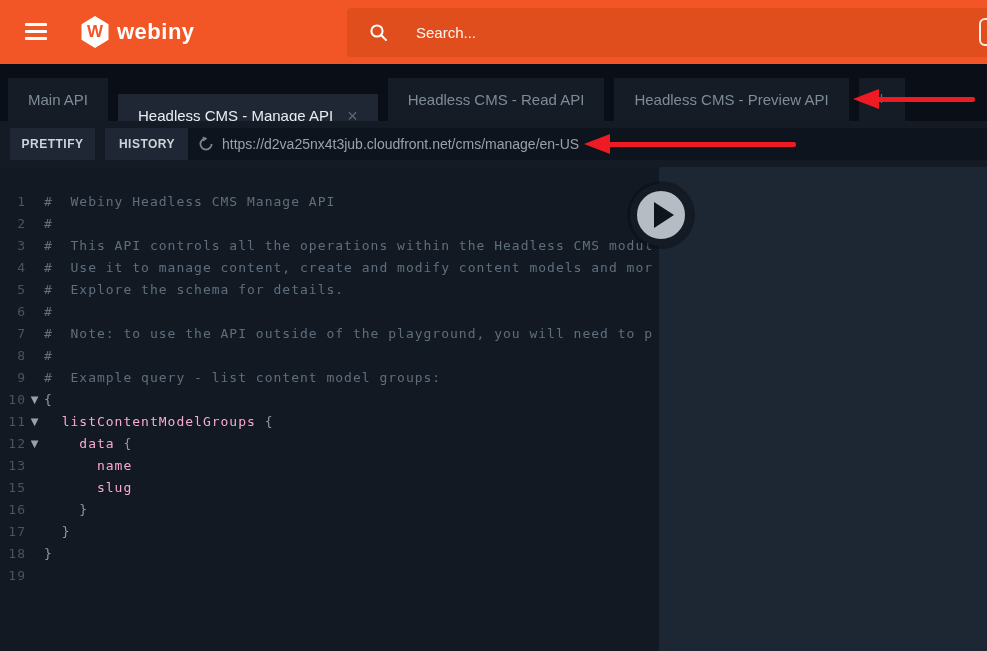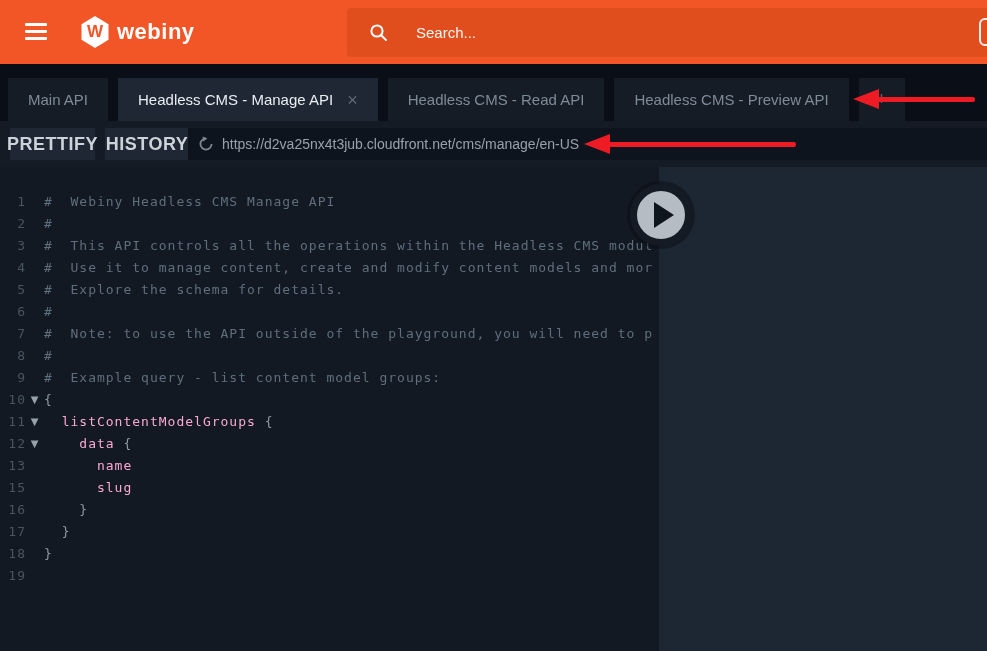--- a/index.html
+++ b/index.html
@@ -22,28 +22,28 @@
   .search-icon { margin-left:22px; display:flex; }
   .search-ph { color:rgba(255,255,255,.95); font-size:15px; margin-left:28px; }
   .slash-key { position:absolute; right:-8px; top:10px; width:26px; height:28px; border:2px solid rgba(255,255,255,.9);
                border-radius:6px; color:#fff; font-size:14px; display:flex; align-items:center; justify-content:center; }
 
   
   .tabstrip { position:absolute; left:0; top:64px; width:987px; height:57px; background:#0a0f17; }
   .tabs { position:absolute; left:8px; top:14px; display:flex; gap:10px; height:43px; }
   .tab { height:43px; background:#151c26; color:#7e8b98; font-size:15px;
          display:flex; align-items:center; padding:0 20px; cursor:pointer; white-space:nowrap; }
-  .tab.active { background:#1e2733; color:#e9edf1; }
+  .tab.active { background:#1e2733; color:#e9edf1;margin-top:16px; }
   .tab .close { margin-left:14px; color:#5f6a75; font-size:18px; line-height:1; cursor:pointer; }
   .tab.addtab { width:46px; justify-content:center; padding:0; color:#5f6a75; font-size:18px; }
 
   
   .toolbar { position:absolute; left:0; top:121px; width:987px; height:46px; background:#141b25; }
   .tbtn { position:absolute; top:7px; height:32px; background:#1e2733; color:#cdd3d9;
-          font-size:18px; font-weight:bold; letter-spacing:.5px; border:none; cursor:pointer;
+          font-size:12px; font-weight:bold; letter-spacing:.5px; border:none; cursor:pointer;
           display:flex; align-items:center; justify-content:center; font-family:"Liberation Sans",sans-serif; }
   .tbtn.prettify { left:10px; width:85px; }
   .tbtn.history  { left:105px; width:84px; }
   .urlbar { position:absolute; left:188px; top:7px; right:0; height:32px; background:#0e141d;
             display:flex; align-items:center; cursor:text; }
   .url-icon { margin-left:10px; display:flex; }
   .url-text { color:#97a1ac; font-size:14px; margin-left:8px; white-space:nowrap; }
 
   
   .editor-pane { position:absolute; left:0; top:167px; width:659px; height:484px; background:#121923; overflow:hidden; }

